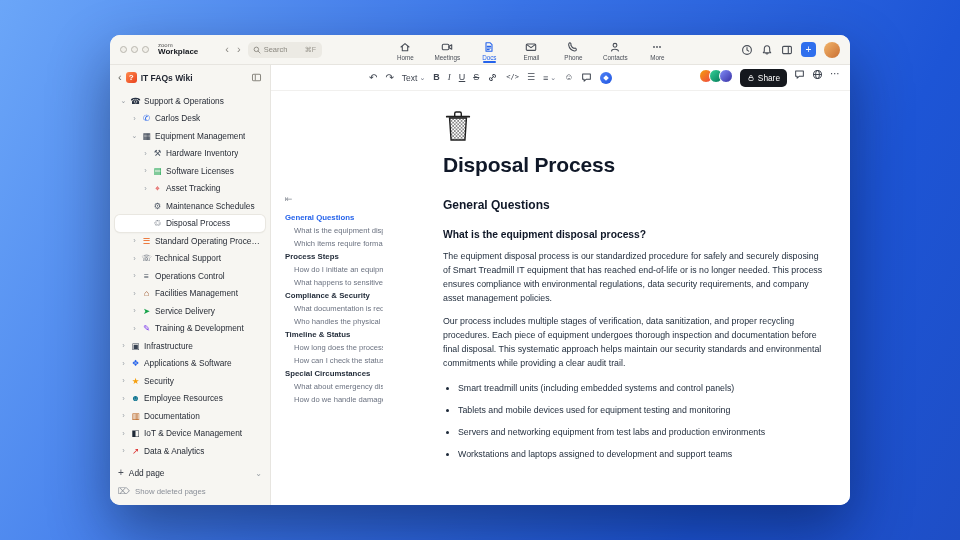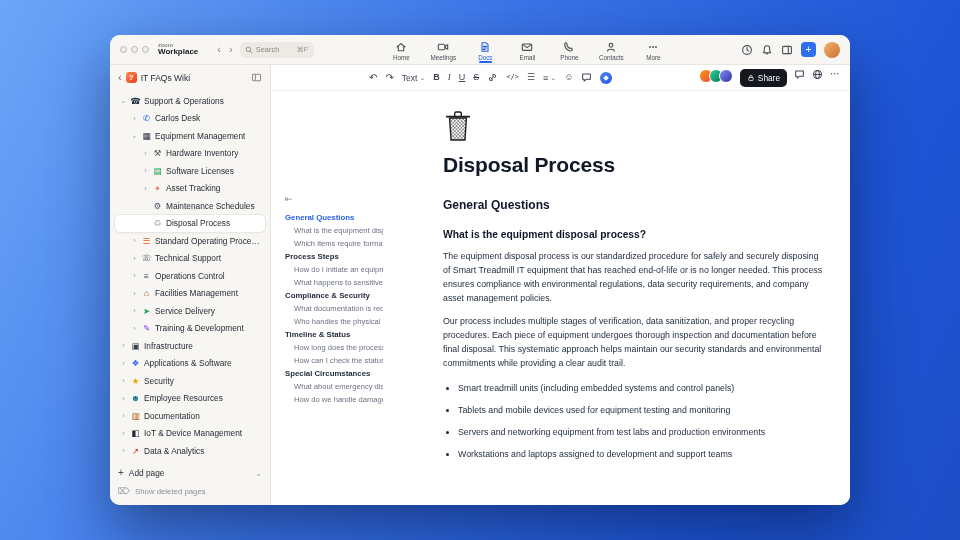--- a/index.html
+++ b/index.html
@@ -8,21 +8,21 @@
        background:linear-gradient(118deg,#6ba6f8 0%,#3a74e8 42%,#1d55d6 78%,#1e4ec6 100%);position:relative}
 
   .window{position:absolute;left:110px;top:35px;width:740px;height:470px;background:#fff;
           border-radius:10px;box-shadow:0 25px 60px rgba(0,10,40,.45);overflow:hidden;display:flex;flex-direction:column}
 
   
   .topbar{height:30px;background:#f7f6f2;border-bottom:1px solid #e7e5e0;display:flex;align-items:center;
           padding:0 10px;gap:6px;flex:0 0 auto}
   .lights{display:flex;gap:4px;margin-right:3px}
   .light{width:7px;height:7px;border-radius:50%;border:1px solid #b9b6ae;background:#f1efe9}
-  .logo{line-height:1.05;margin-right:12px}
+  .logo{line-height:1.05;margin-right:20px}
   .logo .l1{display:block;font-size:6px;color:#555}
   .logo .l2{display:block;font-size:8px;font-weight:bold;color:#15181e}
   .harrow{color:#8a8882;font-size:11px;line-height:1;padding:0 1px;cursor:default}
   .search{width:74px;height:16px;background:#eceae4;border-radius:5px;display:flex;align-items:center;
           gap:3px;padding:0 5px;color:#8b8880}
   .search svg{flex:0 0 auto}
   .sinput{border:none;background:transparent;outline:none;width:38px;font-size:7.5px;color:#6d6a63;
           font-family:inherit}
   .sinput::placeholder{color:#8b8880}
   .kbd{font-size:7px;color:#9a978f}
@@ -39,21 +39,21 @@
            display:flex;align-items:center;justify-content:center;line-height:1}
   .uavatar{width:16px;height:16px;border-radius:50%;background:linear-gradient(135deg,#f2b56b,#c96f33)}
 
   
   .main{flex:1;display:flex;min-height:0}
   .sidebar{width:161px;background:#f7f6f2;border-right:1px solid #e7e5e0;display:flex;flex-direction:column;flex:0 0 auto}
   .sbheader{height:25px;display:flex;align-items:center;gap:4px;padding:0 8px;flex:0 0 auto}
   .sbback{color:#6b6964;font-size:11px;line-height:1}
   .wikiicon{width:11px;height:11px;border-radius:3px;background:linear-gradient(135deg,#ff8a4d,#e8401c);
             color:#fff;font-size:8px;font-weight:bold;display:flex;align-items:center;justify-content:center;flex:0 0 auto}
-  .sbtitle{font-size:8.5px;font-weight:400;color:#1f2430;white-space:nowrap}
+  .sbtitle{font-size:8.5px;font-weight:700;color:#1f2430;white-space:nowrap}
   .sbpanel{margin-left:auto;color:#8a8880}
   .sbpanel svg{width:11px;height:11px;stroke:currentColor;fill:none;stroke-width:1.1}
   .tree{flex:1;padding:2px 5px;overflow:hidden}
   .trow{height:17.5px;display:flex;align-items:center;gap:3px;border-radius:5px;padding-right:4px;cursor:default}
   .trow .chev{width:7px;font-size:7.5px;color:#9aa0a6;text-align:center;flex:0 0 auto;line-height:1}
   .trow .ticon{width:11px;font-size:8.5px;text-align:center;flex:0 0 auto;line-height:1}
   .trow .tlabel{font-size:8.3px;color:#272c36;white-space:nowrap;overflow:hidden;text-overflow:ellipsis}
   .trow.selected{background:#fff;box-shadow:0 0 0 1px #e9e7e1,0 1px 2px rgba(0,0,0,.08)}
   .sbfooter{margin-top:auto;padding:3px 8px 7px;display:flex;flex-direction:column;gap:3px;flex:0 0 auto}
   .addpage{display:flex;align-items:center;gap:5px;font-size:8.3px;color:#272c36;height:16px}

